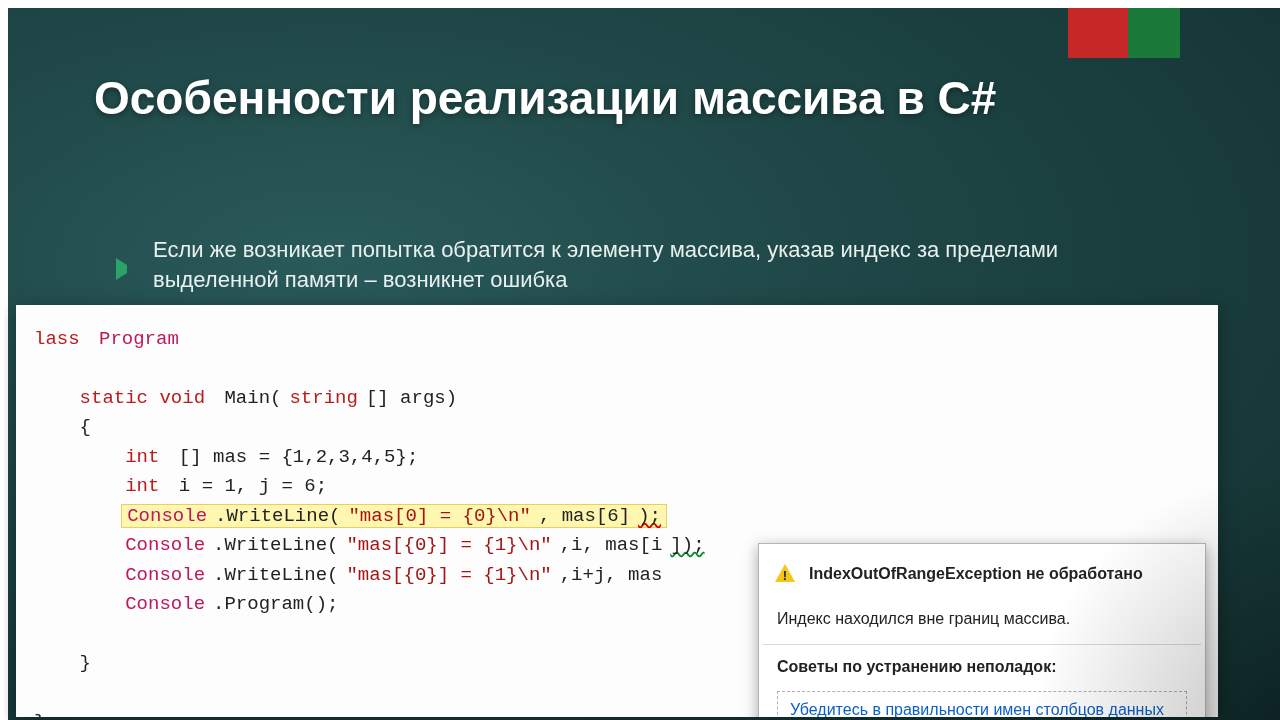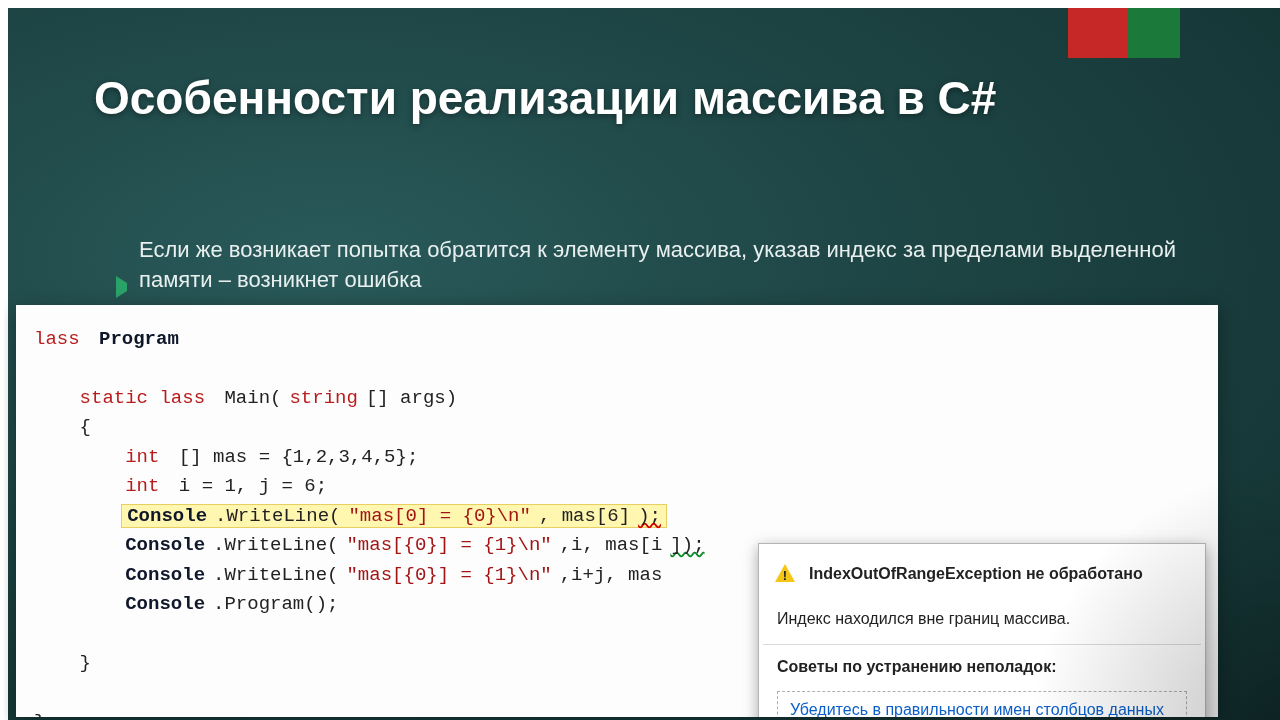--- a/index.html
+++ b/index.html
@@ -22,40 +22,40 @@
   }
   .title {
     position: absolute; top: 60px; left: 82px; right: 60px;
     font-size: 46px; font-weight: 700; line-height: 1.15;
     text-shadow: 0 2px 6px rgba(0,0,0,0.4);
   }
   .bullet-block {
     position: absolute; top: 215px; left: 100px; right: 90px;
     font-size: 22px; line-height: 1.35; color: #e8f0ef;
   }
-  .bullet-row { display: flex; align-items: flex-end; }
+  .bullet-row { display: flex; align-items: center; gap: 14px; }
   .tri {
     width: 0; height: 0; margin-top: 9px;
     border-top: 7px solid transparent;
     border-bottom: 7px solid transparent;
     border-left: 11px solid #2aa36a;
     flex: none;
   }
   .code-panel {
     position: absolute; top: 297px; left: 8px;
     width: 1202px; height: 412px;
     background: #fdfdfd; color: #222;
     font-family: Consolas, "Courier New", monospace;
     font-size: 19px; line-height: 1.55;
     padding: 16px 10px 10px 10px;
     box-shadow: 0 4px 18px rgba(0,0,0,0.35);
     overflow: hidden;
   }
   .code-panel .kw { color: #b91c1c; }
-  .code-panel .cls { color: #0f172a; font-weight: bold; }
+  .code-panel .cls { color: #be185d; }
   .code-panel .str { color: #a31515; }
   .code-panel pre { font-family: inherit; white-space: pre; }
   .hl-line {
     background: #fff6b0;
     box-shadow: inset 0 0 0 1px #e8d060;
     display: inline;
     padding: 1px 2px;
   }
   .squiggle-red { text-decoration: underline wavy #d40000; text-decoration-skip-ink: none; }
   .squiggle-green { text-decoration: underline wavy #0a8a2a; text-decoration-skip-ink: none; }
@@ -120,21 +120,21 @@
   <div class="bullet-block">
     <div class="bullet-row">
       <div class="tri"></div>
       <div>Если же возникает попытка обратится к элементу массива, указав индекс за пределами выделенной памяти – возникнет ошибка</div>
     </div>
   </div>
 
   <div class="code-panel">
 <pre><span class="kw">lass </span><span class="cls">Program</span>
 
-    <span class="kw">static lass</span><span> Main(</span><span class="kw">string</span><span>[] args)</span>
+    <span class="kw">static void</span><span> Main(</span><span class="kw">string</span><span>[] args)</span>
     <span>{</span>
         <span class="kw">int</span><span> [] mas = {1,2,3,4,5};</span>
         <span class="kw">int</span><span> i = 1, j = 6;</span>
         <span class="hl-line"><span class="cls">Console</span><span>.WriteLine(</span><span class="str">"mas[0] = {0}\n"</span><span>, mas[6]</span><span class="squiggle-red">);</span></span>
         <span class="cls">Console</span><span>.WriteLine(</span><span class="str">"mas[{0}] = {1}\n"</span><span>,i, mas[i</span><span class="squiggle-green">]);</span>
         <span class="cls">Console</span><span>.WriteLine(</span><span class="str">"mas[{0}] = {1}\n"</span><span>,i+j, mas</span>
         <span class="cls">Console</span><span>.Program();</span>
 
     <span>}</span>
 

